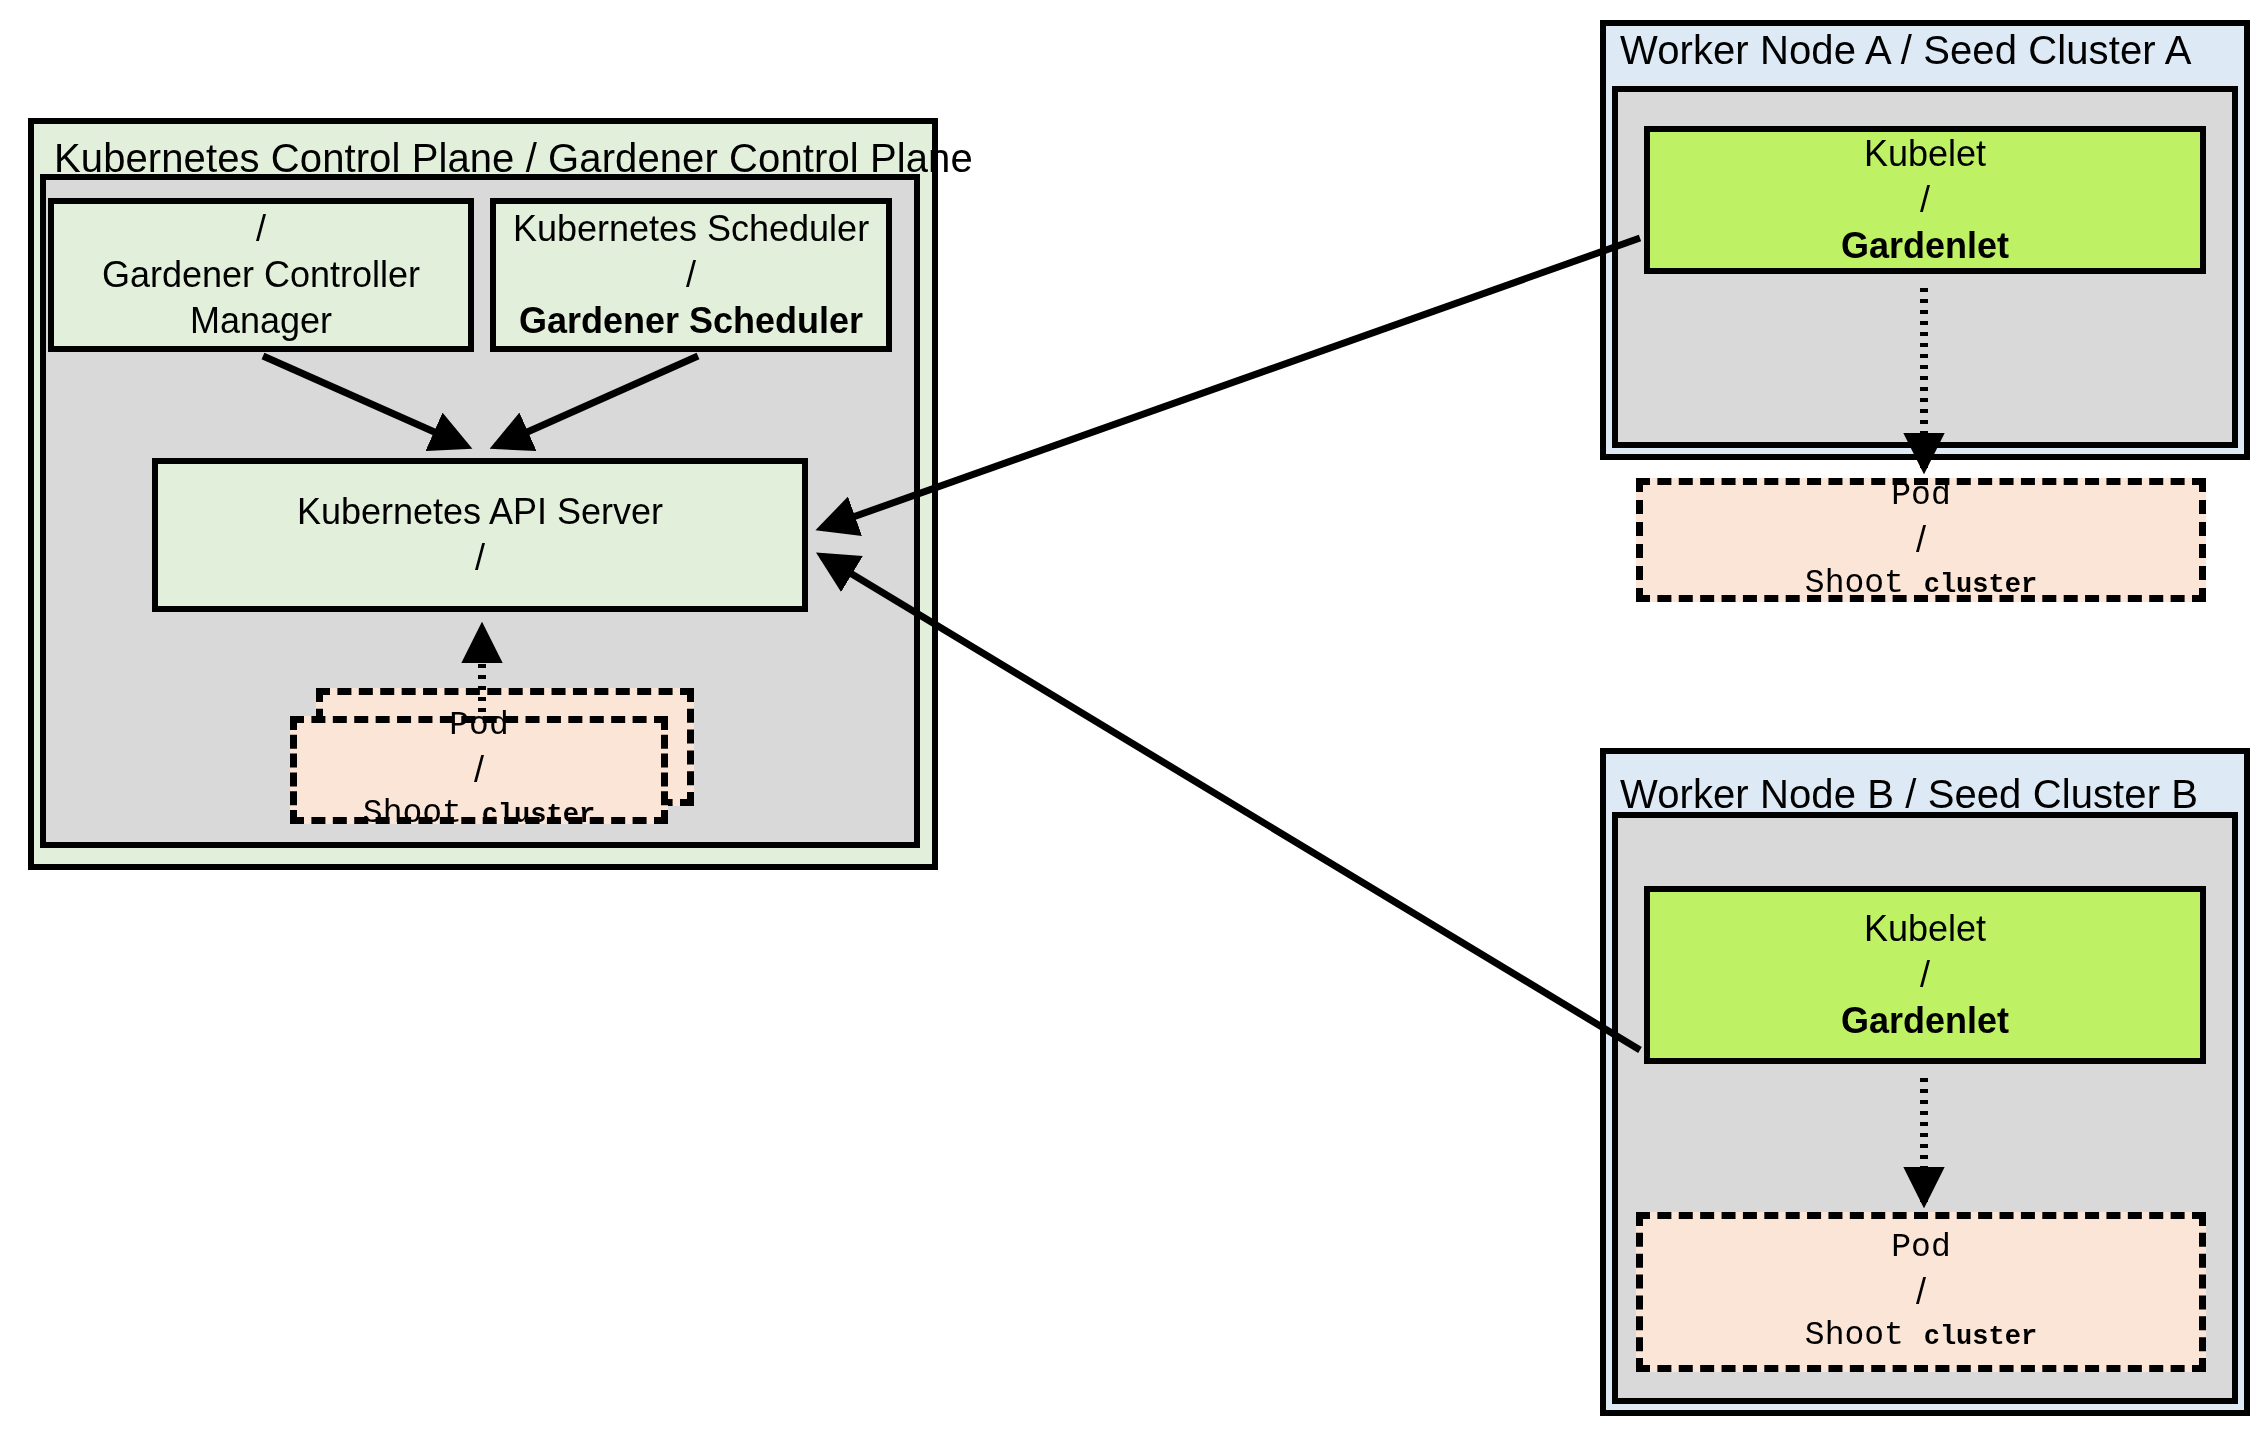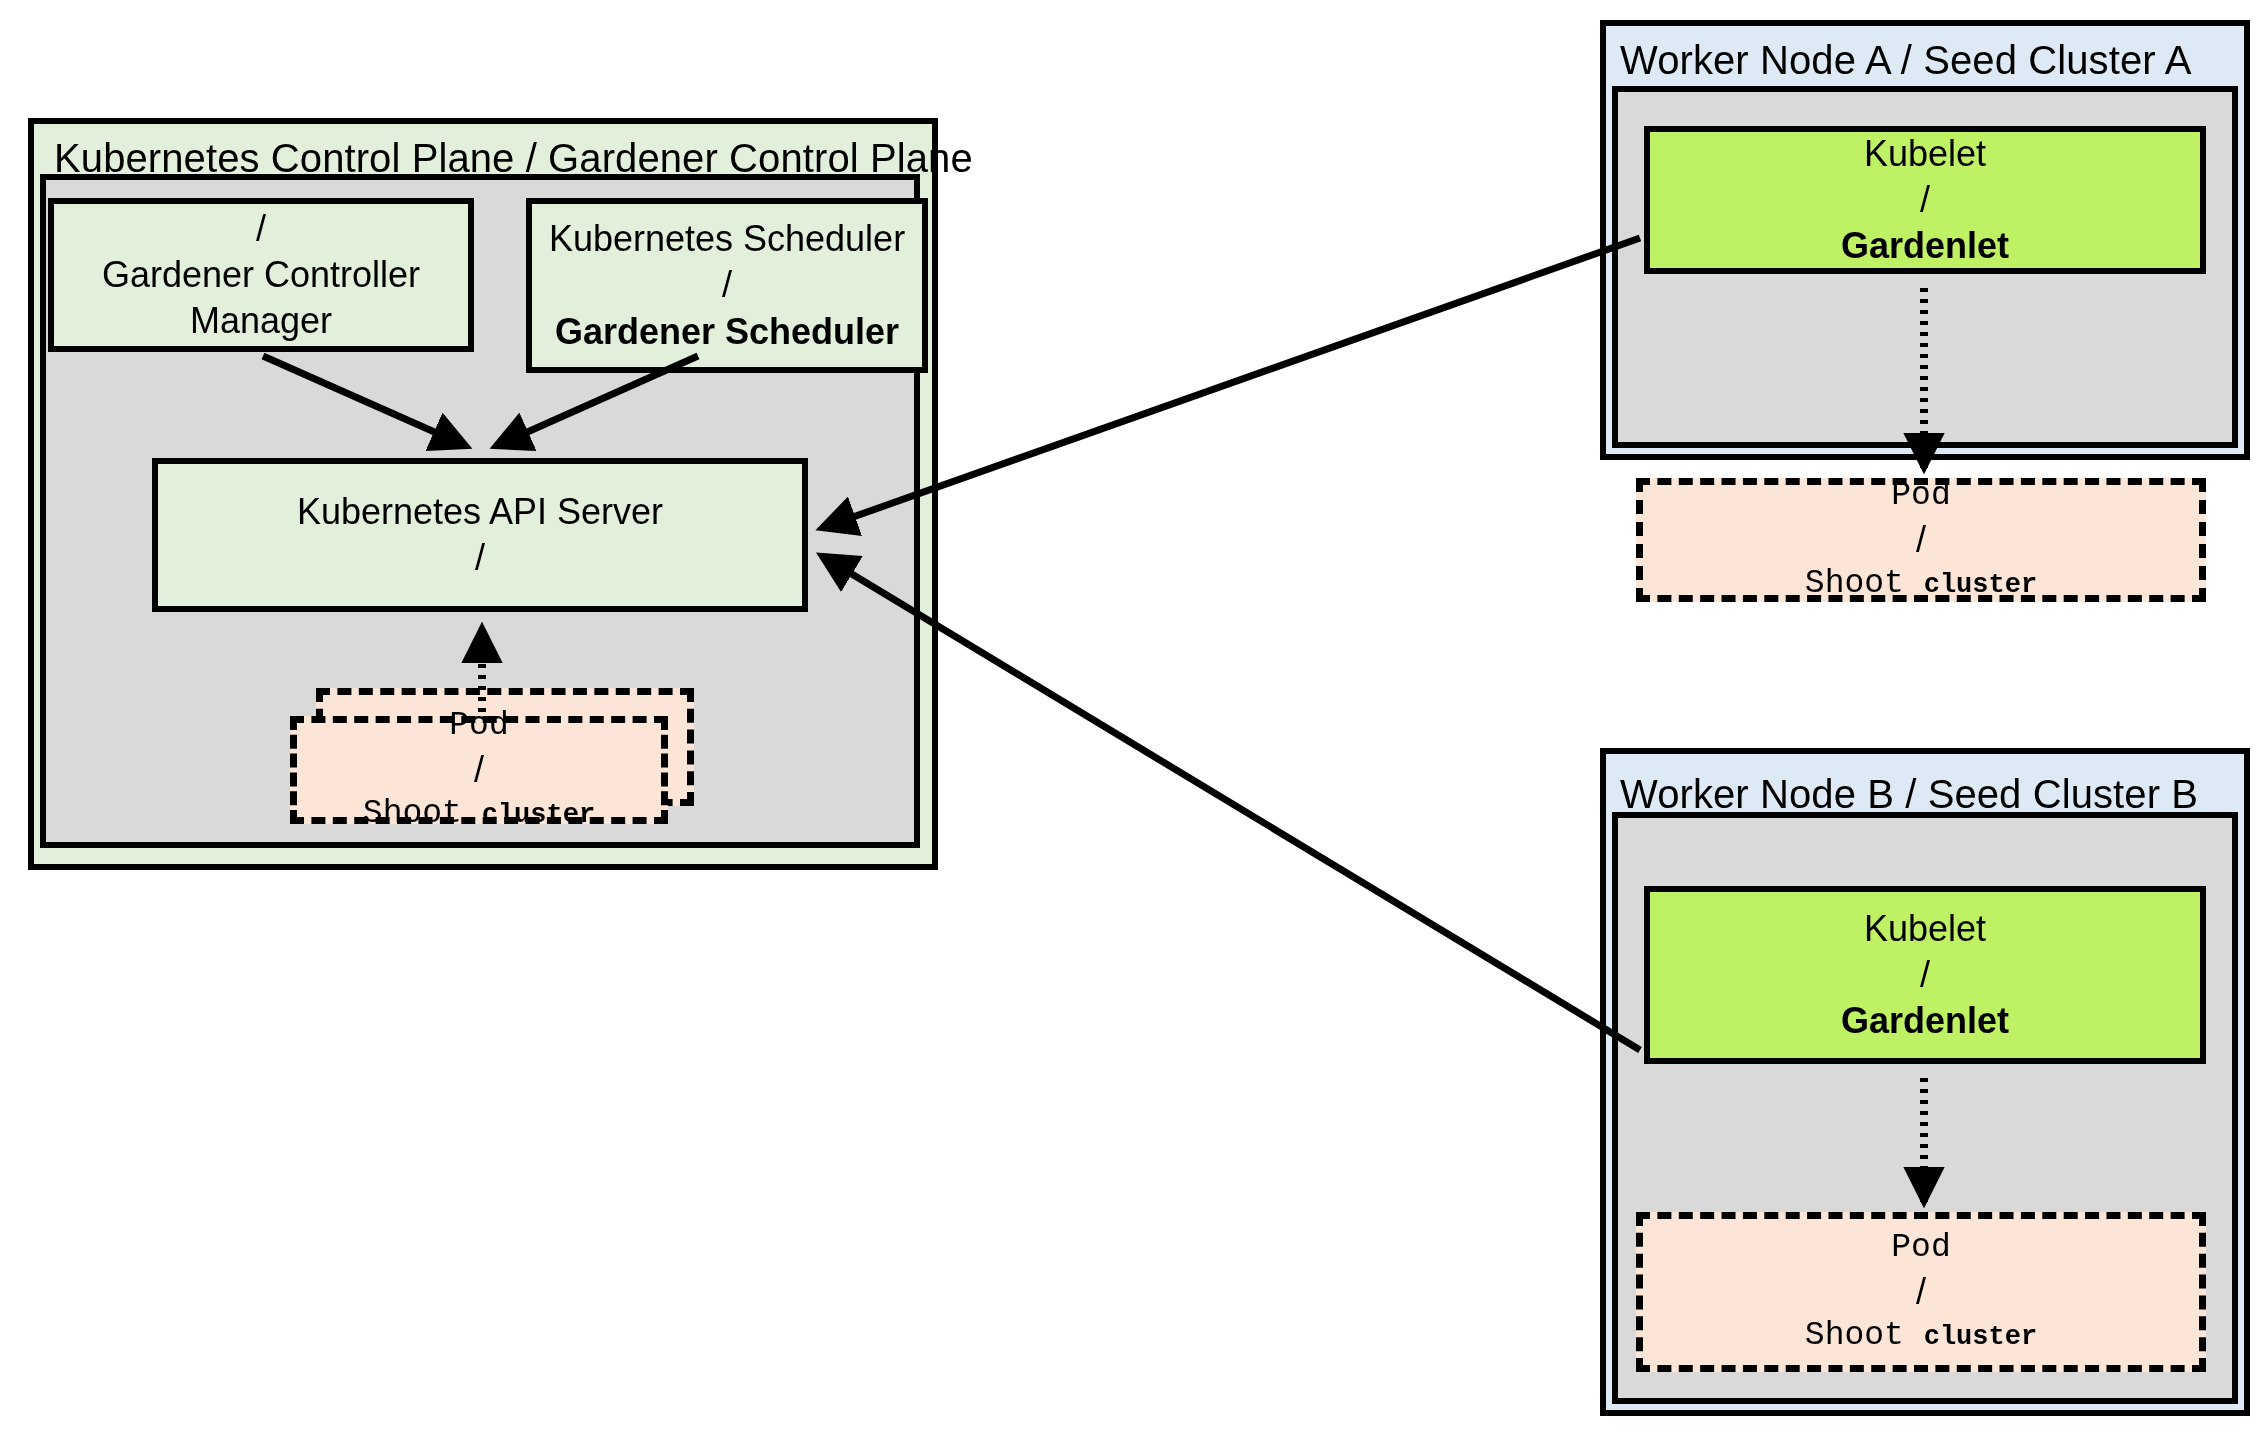--- a/index.html
+++ b/index.html
@@ -100,21 +100,21 @@
   <div class="box solid gray" style="left:40px; top:174px; width:880px; height:674px; display:block;">
   </div>
 
   <div class="box solid green" style="left:48px; top:198px; width:426px; height:154px;">
     <div class="stack node-label">
       <span class="slash-line">/</span>
       <span>Gardener Controller Manager</span>
     </div>
   </div>
 
-  <div class="box solid green" style="left:490px; top:198px; width:402px; height:175px;margin-left:36px;">
+  <div class="box solid green" style="left:490px; top:198px; width:402px; height:154px;">
     <div class="stack node-label">
       <span>Kubernetes Scheduler</span>
       <span class="slash-line">/</span>
       <span class="bold">Gardener Scheduler</span>
     </div>
   </div>
 
   <div class="box solid green" style="left:152px; top:458px; width:656px; height:154px;">
     <div class="stack node-label">
       <span>Kubernetes API Server</span>
@@ -130,21 +130,21 @@
       <span class="mono">Pod</span>
       <span class="slash-line">/</span>
       <span class="mono">
         <span>Shoot</span><span>&nbsp;</span><span class="bold">cluster</span>
       </span>
     </div>
   </div>
 
   <div class="box solid blue" style="left:1600px; top:20px; width:650px; height:440px; display:block;">
   </div>
-  <div class="title-text" style="left:1620px; top:40px;">Worker Node A / Seed Cluster A</div>
+  <div class="title-text" style="left:1620px; top:30px;">Worker Node A / Seed Cluster A</div>
 
   <div class="box solid gray" style="left:1612px; top:86px; width:626px; height:362px; display:block;">
   </div>
 
   <div class="box solid orange" style="left:1644px; top:126px; width:562px; height:148px;">
     <div class="stack node-label">
       <span>Kubelet</span>
       <span class="slash-line">/</span>
       <span class="bold">Gardenlet</span>
     </div>

